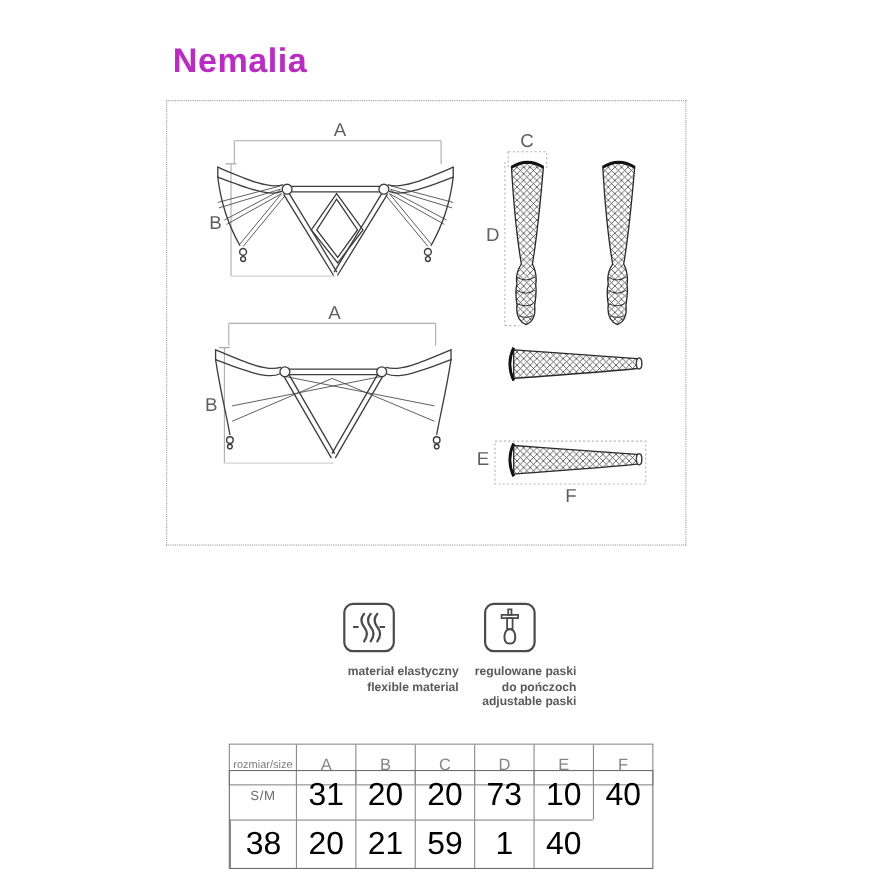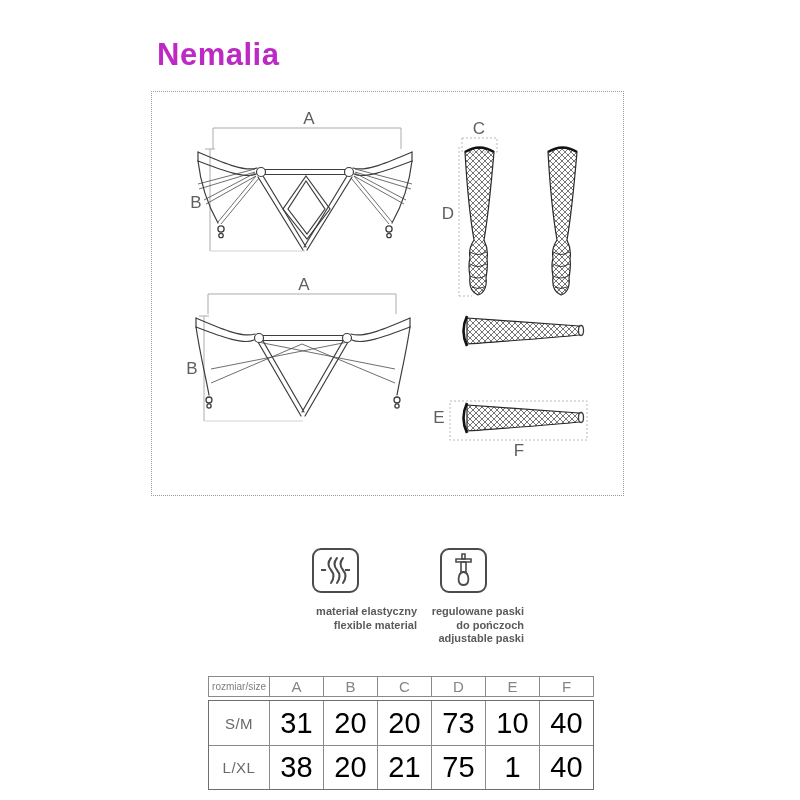--- a/index.html
+++ b/index.html
@@ -21,28 +21,28 @@
   #feat-icon-1{left:312px;}
   #feat-icon-2{left:440px;}
 
   .feat-caption{position:absolute;top:605px;width:160px;text-align:right;
                 font-size:11px;font-weight:bold;color:#5a5a5a;line-height:13.5px;}
   #feat-cap-1{left:257px;}
   #feat-cap-2{left:364px;}
 
   .size-table-head,.size-table-body{position:absolute;left:208px;display:grid;
       grid-template-columns:60px 54px 54px 54px 54px 54px 54px;box-sizing:border-box;}
-  .size-table-head{top:676px;height:21px;border:1px solid #8a8a8a;}
+  .size-table-head{top:676px;height:38px;border:1px solid #8a8a8a;}
   .size-table-body{top:700px;grid-auto-rows:44px;border:1px solid #6e6e6e;}
   .cell{display:flex;align-items:center;justify-content:center;}
   .bl{border-left:1px solid #8a8a8a;}
   .bt{border-top:1px solid #8a8a8a;}
   .head-size{font-size:10px;color:#7d7d7d;}
   .head-letter{font-size:15px;color:#858585;}
-  .row-label{font-size:15px;color:#6a6a6a;letter-spacing:.5px;}
+  .row-label{font-size:12px;color:#6a6a6a;letter-spacing:.5px;}
   .num{font-size:29px;color:#000000;}
 
   
   .art{stroke:#3d3d3d;stroke-width:1.2;fill:none;stroke-linecap:round;}
   .thin{stroke:#4a4a4a;stroke-width:.8;fill:none;}
   .node{fill:#fff;stroke:#3d3d3d;stroke-width:1.2;}
   .clipdot{fill:#fff;stroke:#3d3d3d;stroke-width:1.3;}
   .dimline{stroke:#ababab;stroke-width:1;fill:none;}
   .faint{stroke:#d2d2d2;stroke-width:1;fill:none;}
   .dash{stroke:#b8b8b8;stroke-width:1;fill:none;stroke-dasharray:2 2;}
@@ -178,20 +178,19 @@
 
 <div class="size-table-body">
   <div class="cell row-label">S/M</div>
   <div class="cell num bl">31</div>
   <div class="cell num bl">20</div>
   <div class="cell num bl">20</div>
   <div class="cell num bl">73</div>
   <div class="cell num bl">10</div>
   <div class="cell num bl">40</div>
 
-  <div class="cell row-label bt">L/XL</div>
   <div class="cell num bl bt">38</div>
   <div class="cell num bl bt">20</div>
   <div class="cell num bl bt">21</div>
-  <div class="cell num bl bt">75</div>
+  <div class="cell num bl bt">59</div>
   <div class="cell num bl bt">1</div>
   <div class="cell num bl bt">40</div>
 </div>
 
 </body></html>

